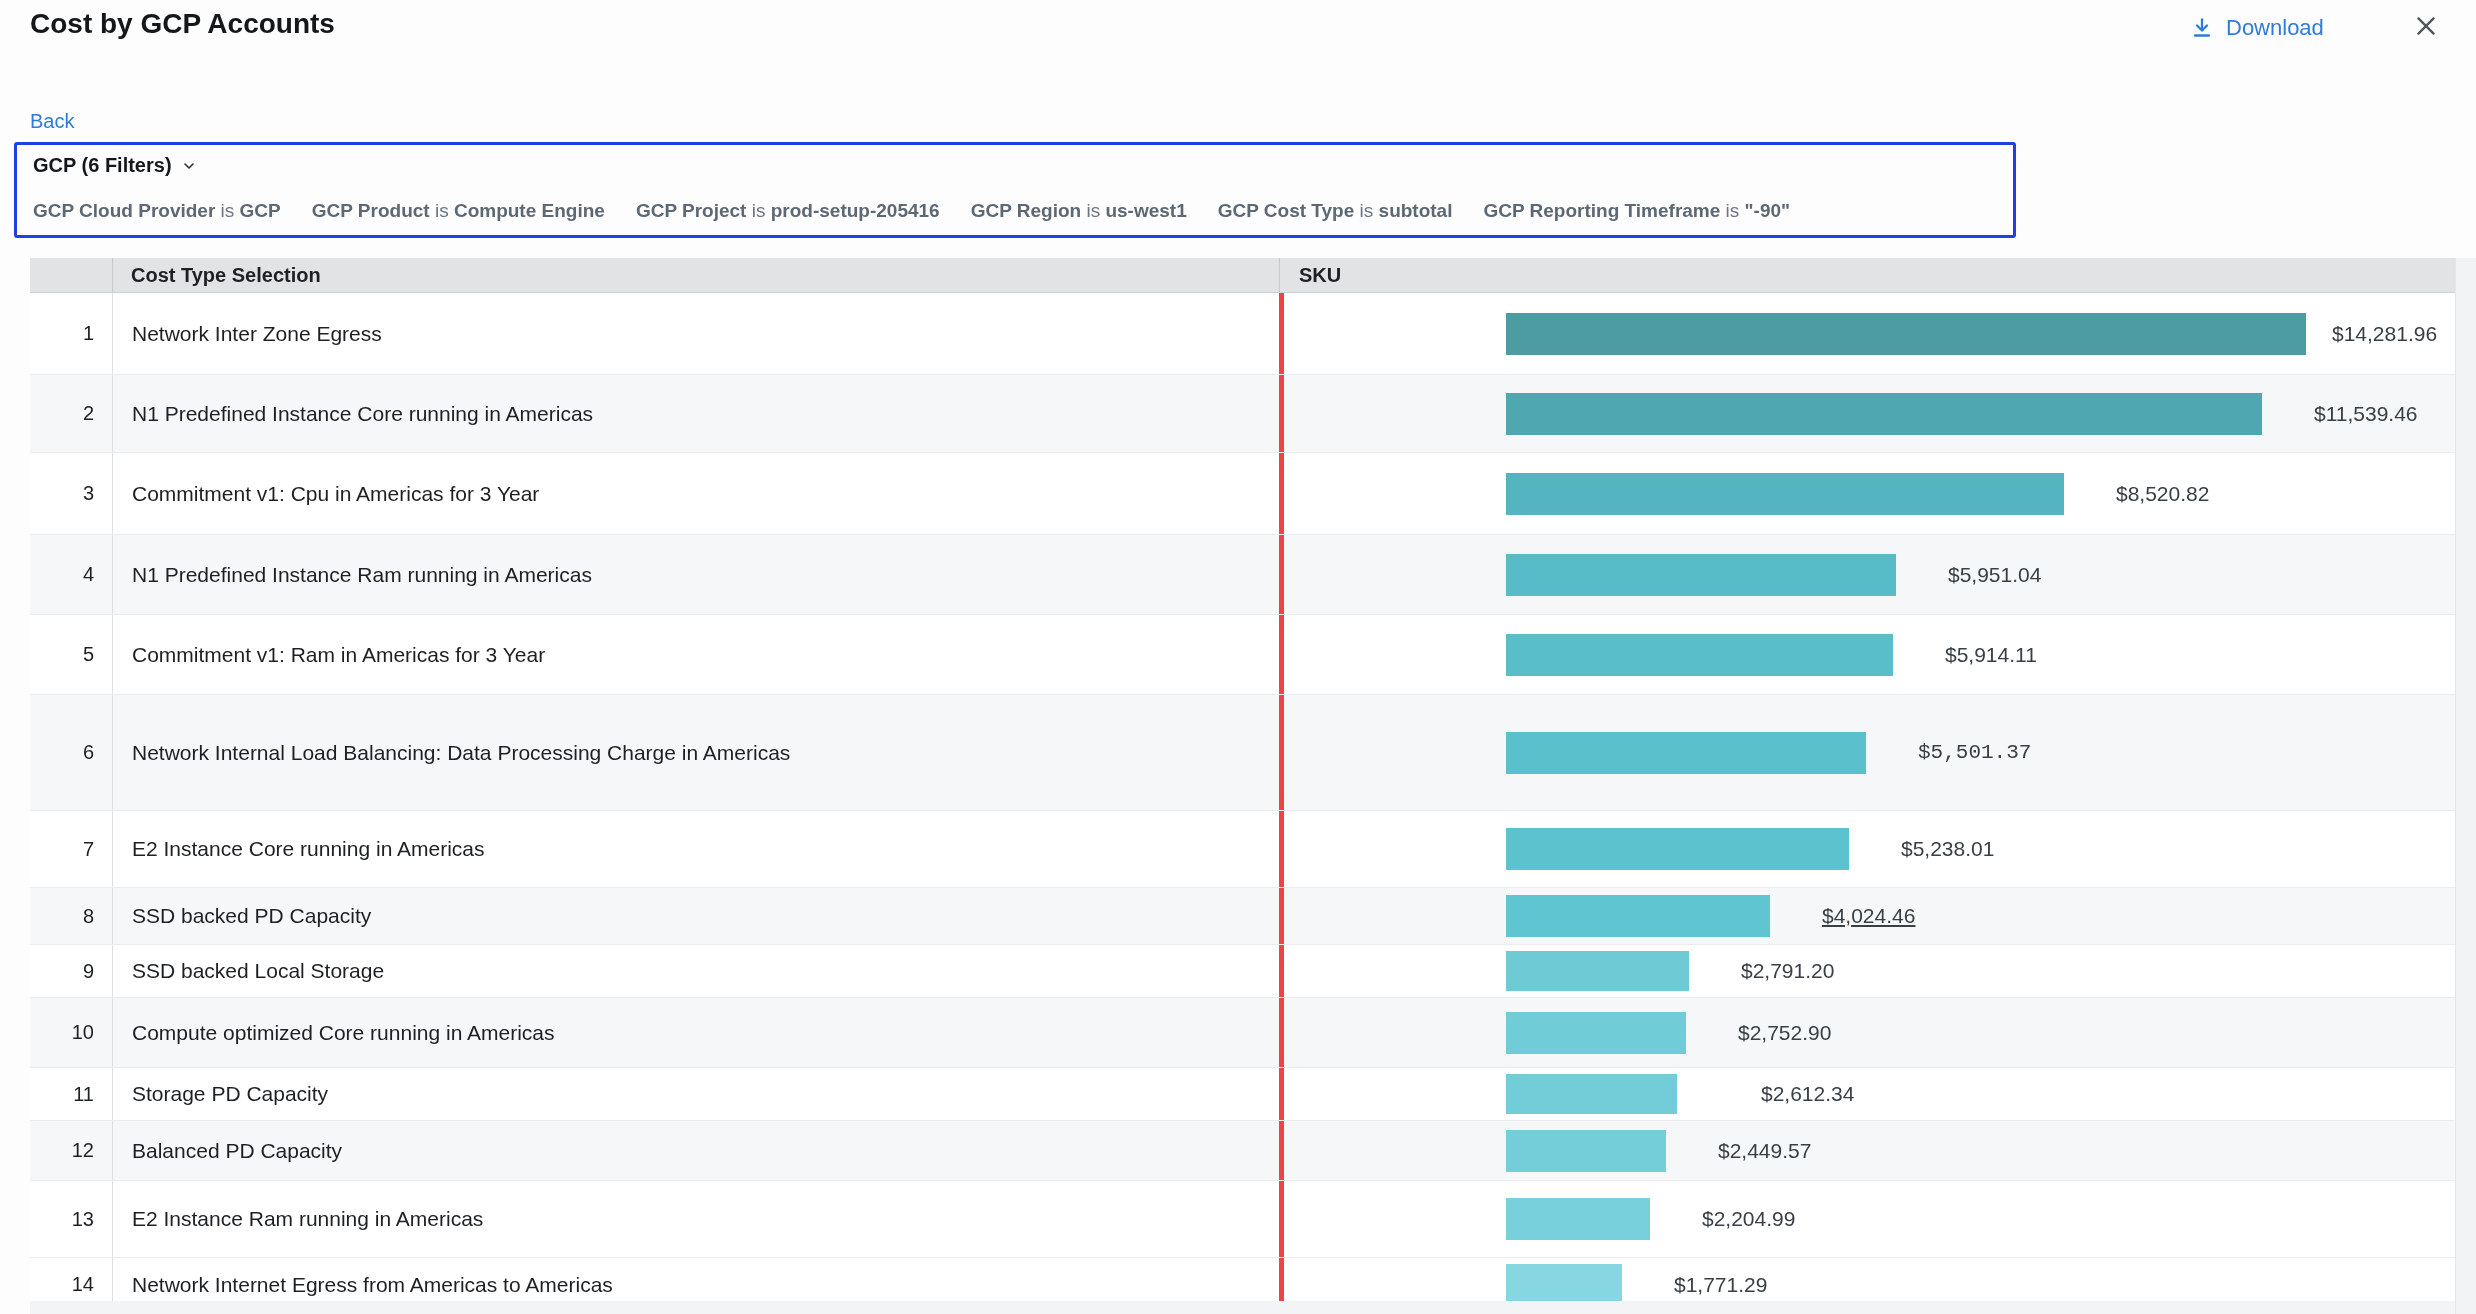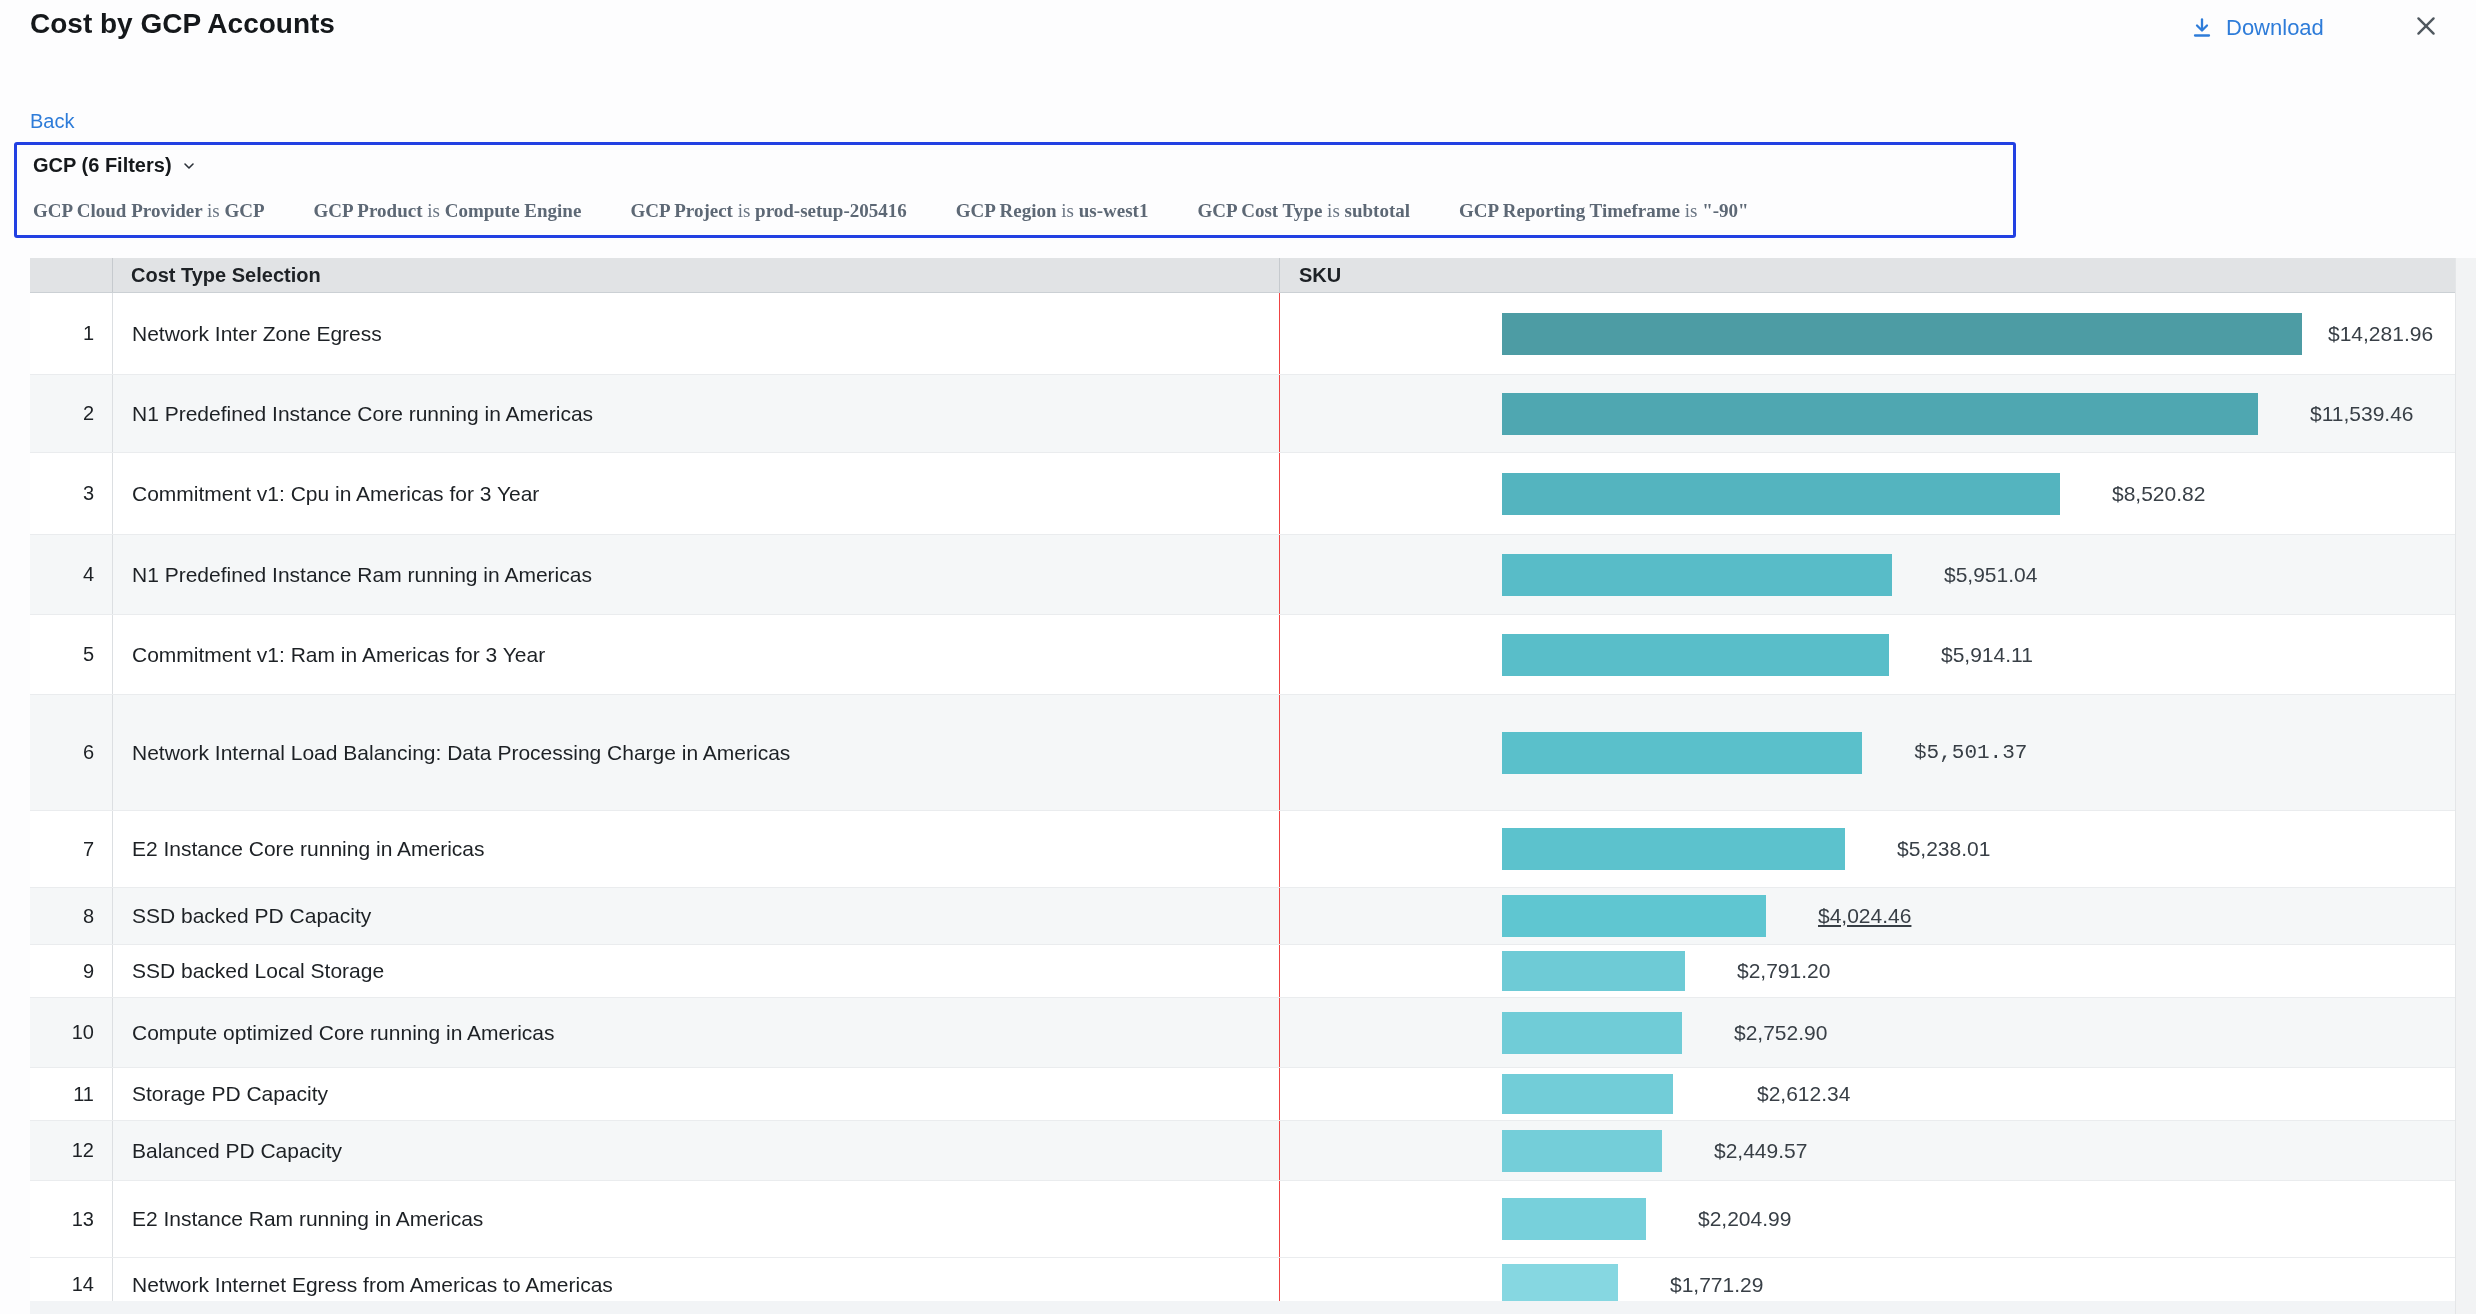--- a/index.html
+++ b/index.html
@@ -41,22 +41,22 @@
     border: 3px solid #2240e2; border-radius: 3px;
     background: transparent;
   }
   .filter-summary {
     position: absolute; left: 16px; top: 9px;
     display: flex; align-items: center; gap: 9px;
     font-size: 20px; font-weight: 600; color: #15181b; cursor: pointer;
   }
   .filter-items {
     position: absolute; left: 16px; bottom: 13px;
-    display: flex; align-items: center; gap: 49px;
-    font-size: 19px; color: #5d6875; white-space: nowrap; font-family: Liberation Serif, serif;
+    display: flex; align-items: center; gap: 31px;
+    font-size: 19px; color: #5d6875; white-space: nowrap;
   }
   .filter-item .f-name { font-weight: 600; }
   .filter-item .f-op { font-weight: 400; color: #6b7684; }
   .filter-item .f-value { font-weight: 600; }
 
   
   .table {
     position: absolute; left: 30px; top: 258px; width: 2425px;
   }
   .thead {
@@ -78,21 +78,21 @@
   .td-num {
     display: flex; align-items: center; justify-content: flex-end;
     padding-right: 18px; font-size: 20px; color: #1d2125;
   }
   .td-sku {
     display: flex; align-items: center; padding-left: 19px;
     font-size: 21px; color: #1d2125; border-left: 1px solid #dcdfe2;
   }
   .td-cost {
     display: flex; align-items: center; padding-left: 222px;
-    border-left: 1px solid #ef4444; overflow: hidden;
+    border-left: 5px solid #ef4444; overflow: hidden;
   }
   .bar { flex: 0 0 auto; }
   .bar-value {
     flex: 0 0 auto; font-size: 21px; color: #383f46; white-space: nowrap;
   }
 
   
   .v-scroll-track {
     position: absolute; left: 2455px; top: 258px; width: 21px; height: 1056px;
     background: #f2f3f4; border-left: 1px solid #e4e6e8; cursor: pointer;

